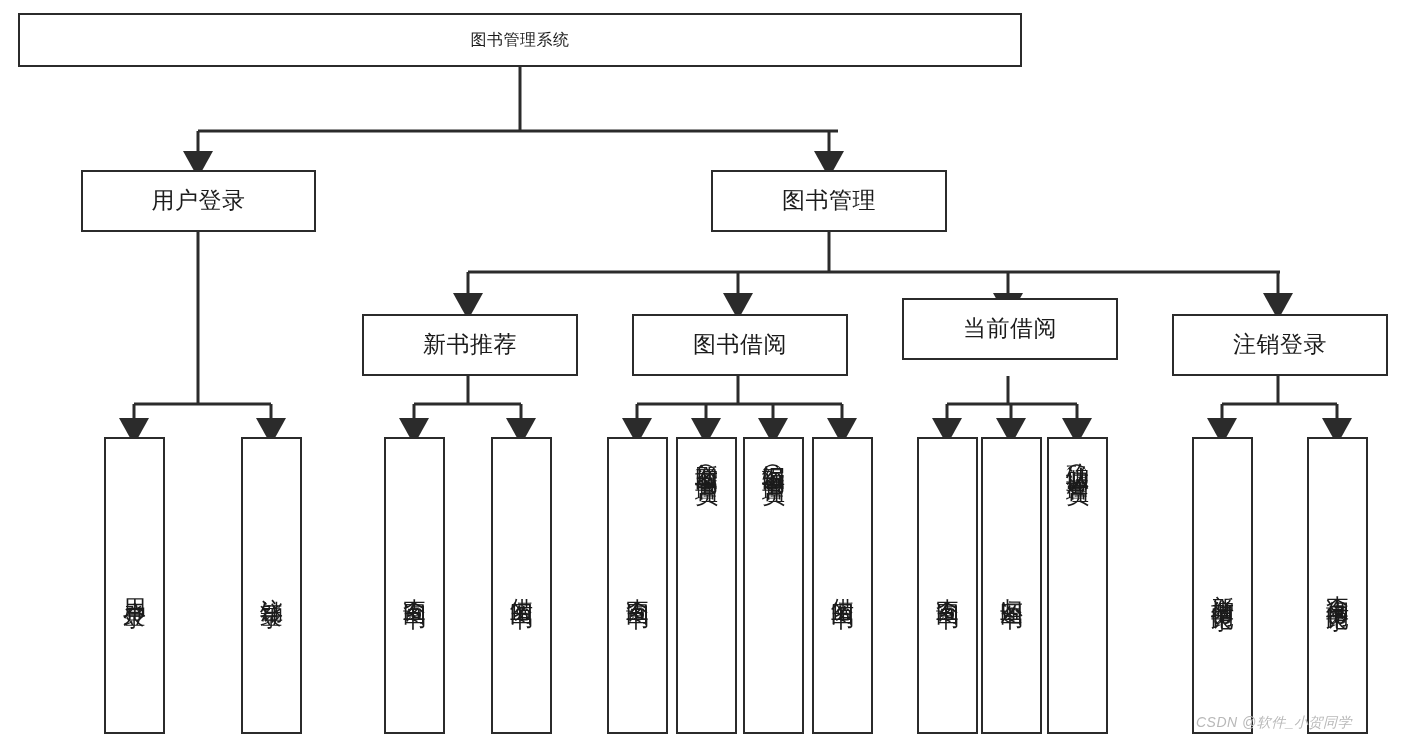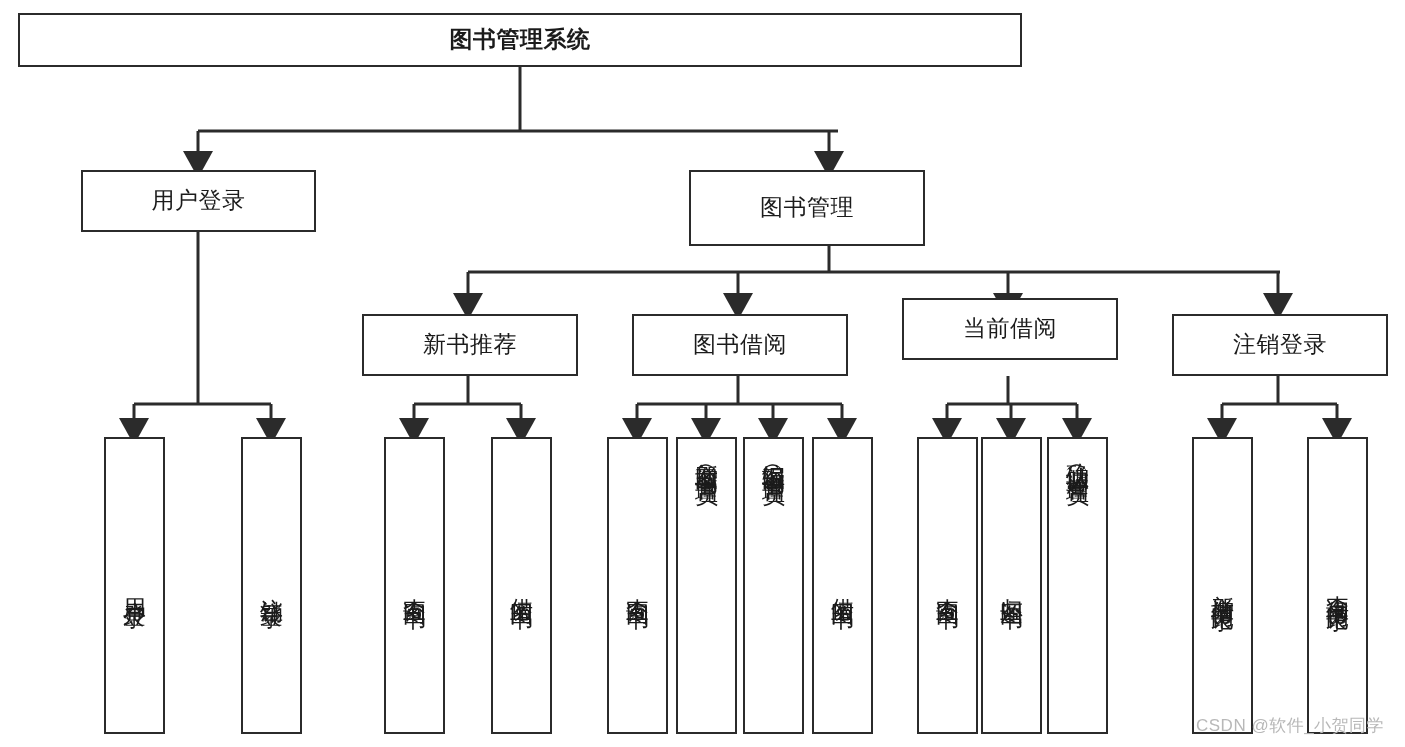--- a/index.html
+++ b/index.html
@@ -40,22 +40,21 @@
     text-align: center;
     line-height: 1.18;
     white-space: nowrap;
   }
   
   .node.h .node-label {
     font-size: 23px;
     letter-spacing: 0.5px;
   }
   .node.root .node-label {
-    font-size: 23px;
-    font-weight: bold;
+    font-size: 16px;
   }
   
   .node.v {
     align-items: flex-start;
     justify-content: center;
     padding-top: 6px;
   }
   .node.v .node-label {
     writing-mode: vertical-rl;
     text-orientation: upright;
@@ -64,23 +63,24 @@
     letter-spacing: 3px;
     white-space: nowrap;
   }
   .node.v.centered {
     align-items: center;
     padding-top: 0;
   }
   .watermark {
     position: absolute;
     color: #b8b8b8;
-    font-size: 17px;
+    font-size: 14px;
     white-space: nowrap;
     letter-spacing: 0.5px;
+    font-style: italic;
   }
 </style>
 </head>
 <body>
 
 <div id="diagram-root">
 
   <svg id="edge-layer" viewBox="0 0 1405 747" width="1405" height="747">
     <defs>
       <marker id="arrow" markerWidth="10" markerHeight="10" refX="3" refY="5" orient="auto" markerUnits="strokeWidth">
@@ -131,21 +131,21 @@
     </g>
   </svg>
 
   <div class="node h root" style="left:18px; top:13px; width:1004px; height:54px;">
     <span class="node-label">图书管理系统</span>
   </div>
 
   <div class="node h" style="left:81px; top:170px; width:235px; height:62px;">
     <span class="node-label">用户登录</span>
   </div>
-  <div class="node h" style="left:689px; top:170px; width:236px; height:76px;">
+  <div class="node h" style="left:711px; top:170px; width:236px; height:62px;">
     <span class="node-label">图书管理</span>
   </div>
 
   <div class="node h" style="left:632px; top:314px; width:216px; height:62px;">
     <span class="node-label">图书借阅</span>
   </div>
   <div class="node h" style="left:362px; top:314px; width:216px; height:62px;">
     <span class="node-label">新书推荐</span>
   </div>
   <div class="node h" style="left:902px; top:298px; width:216px; height:62px;">

